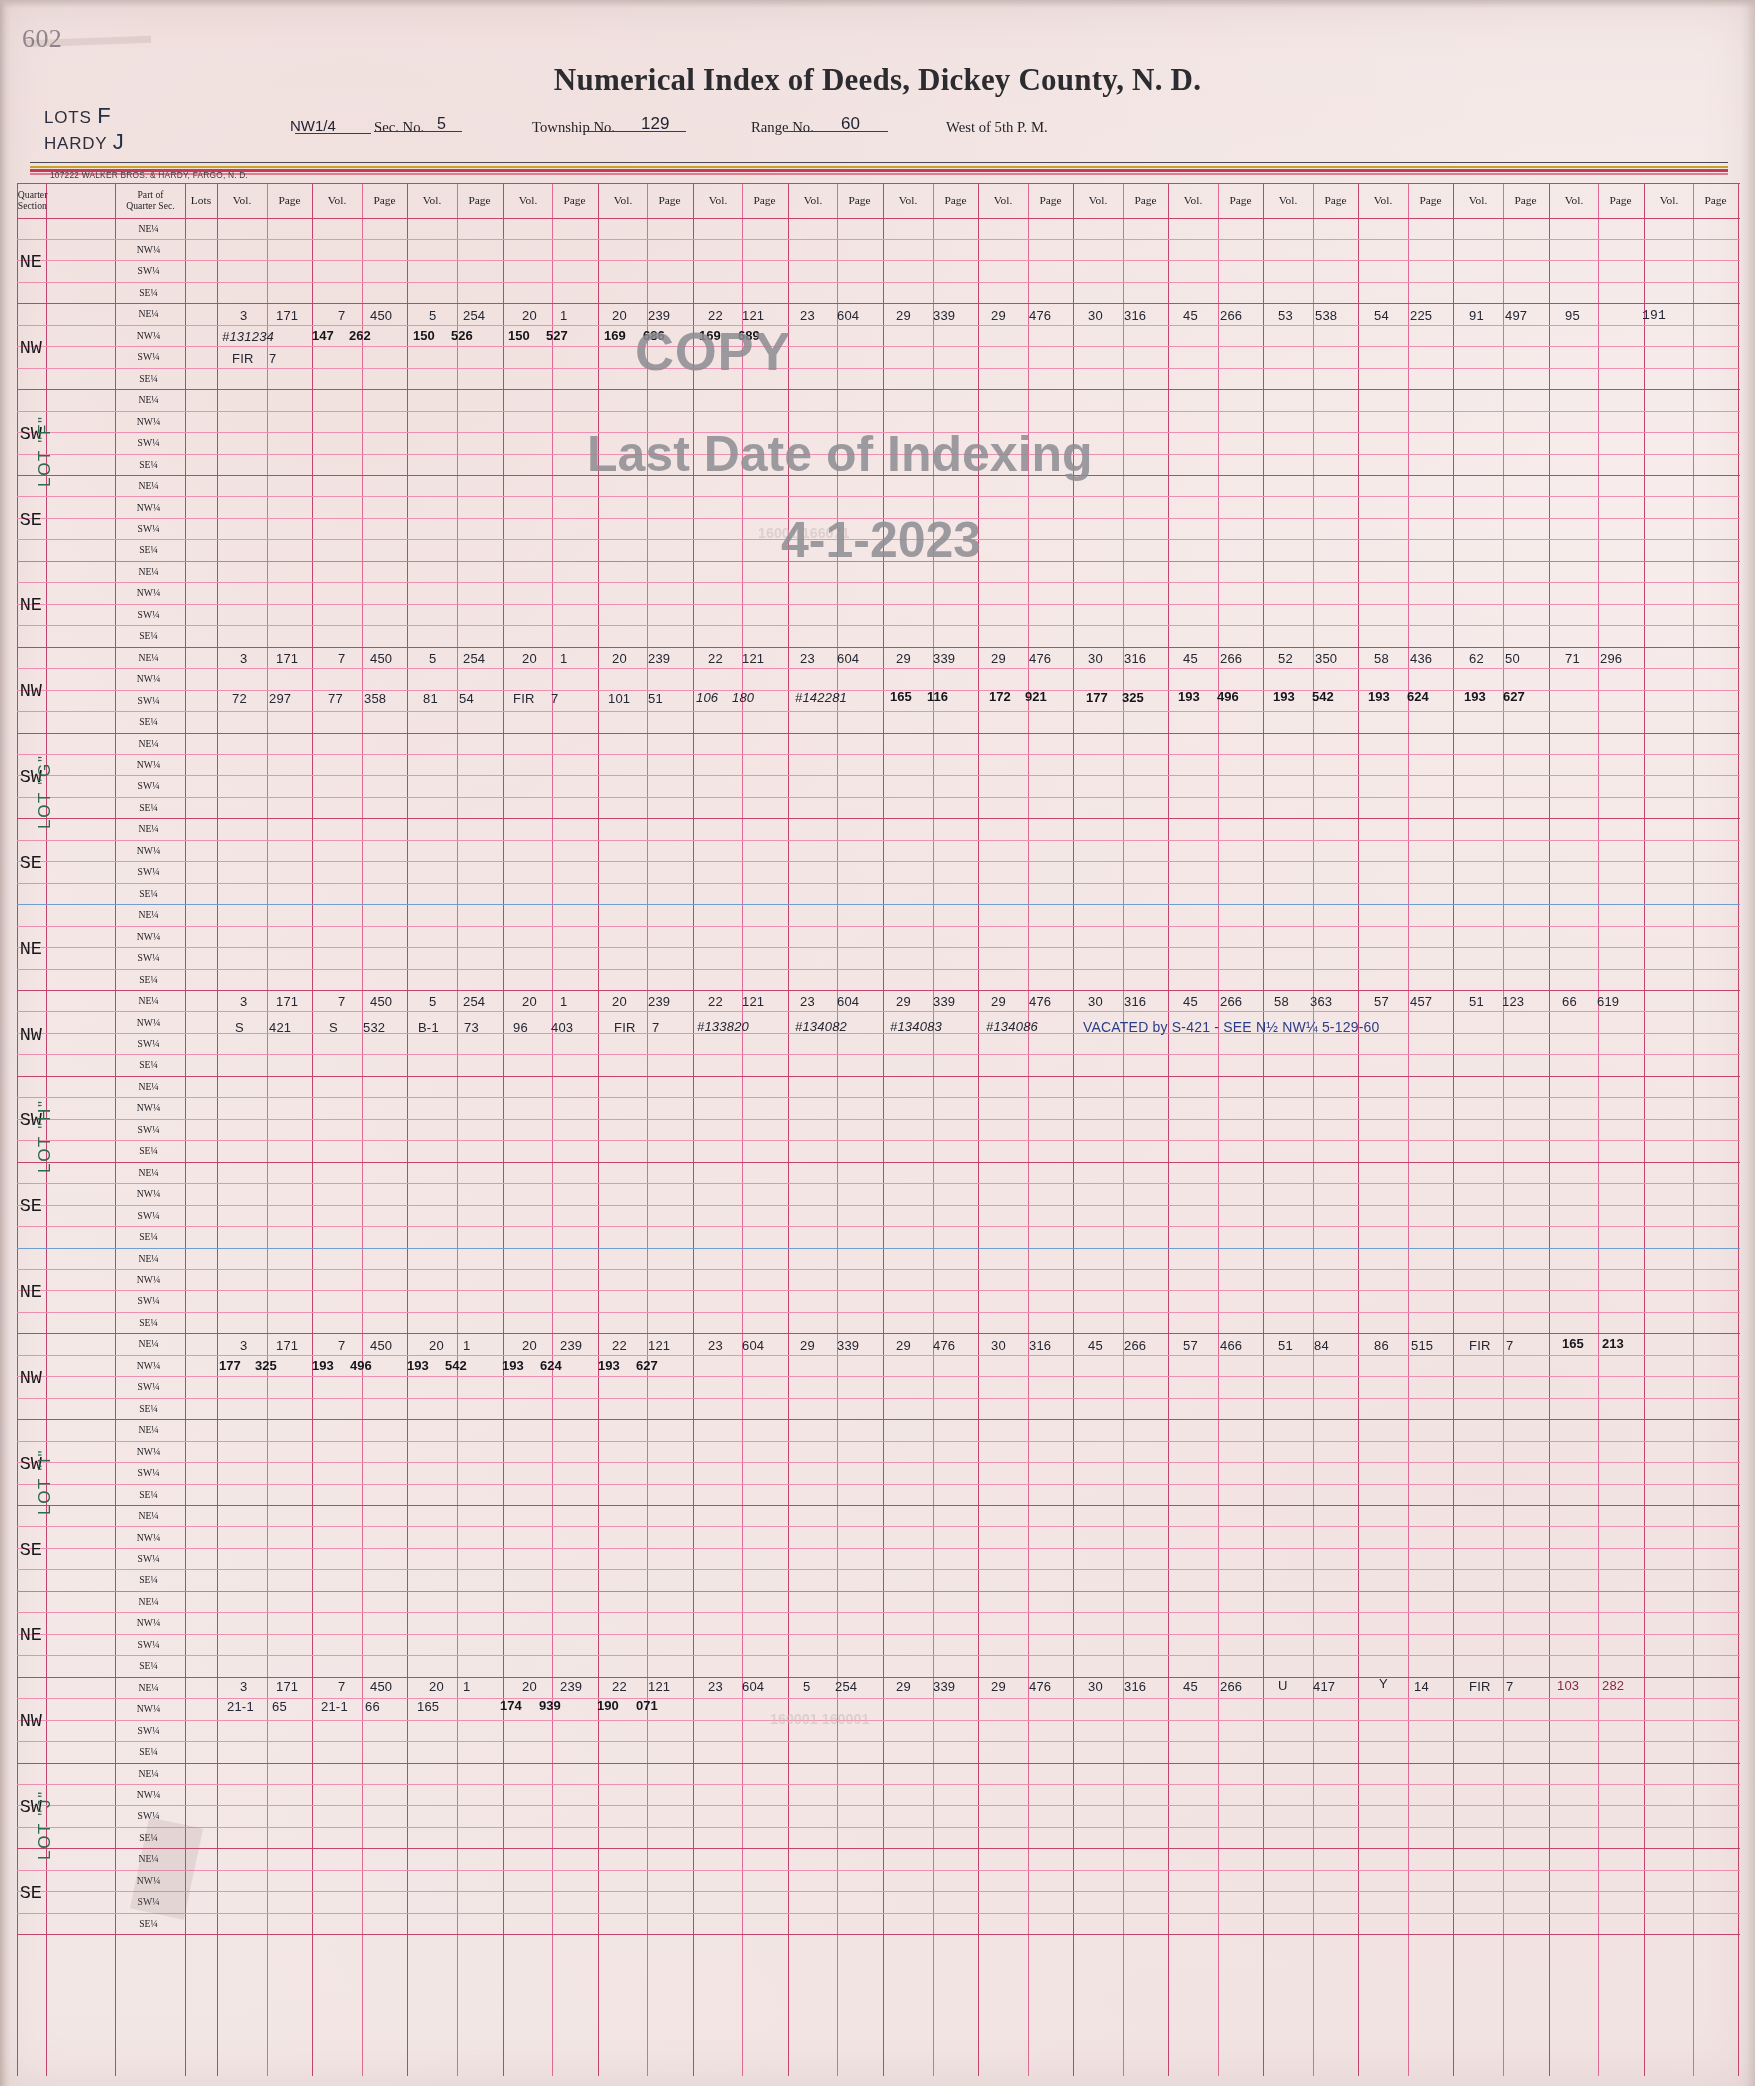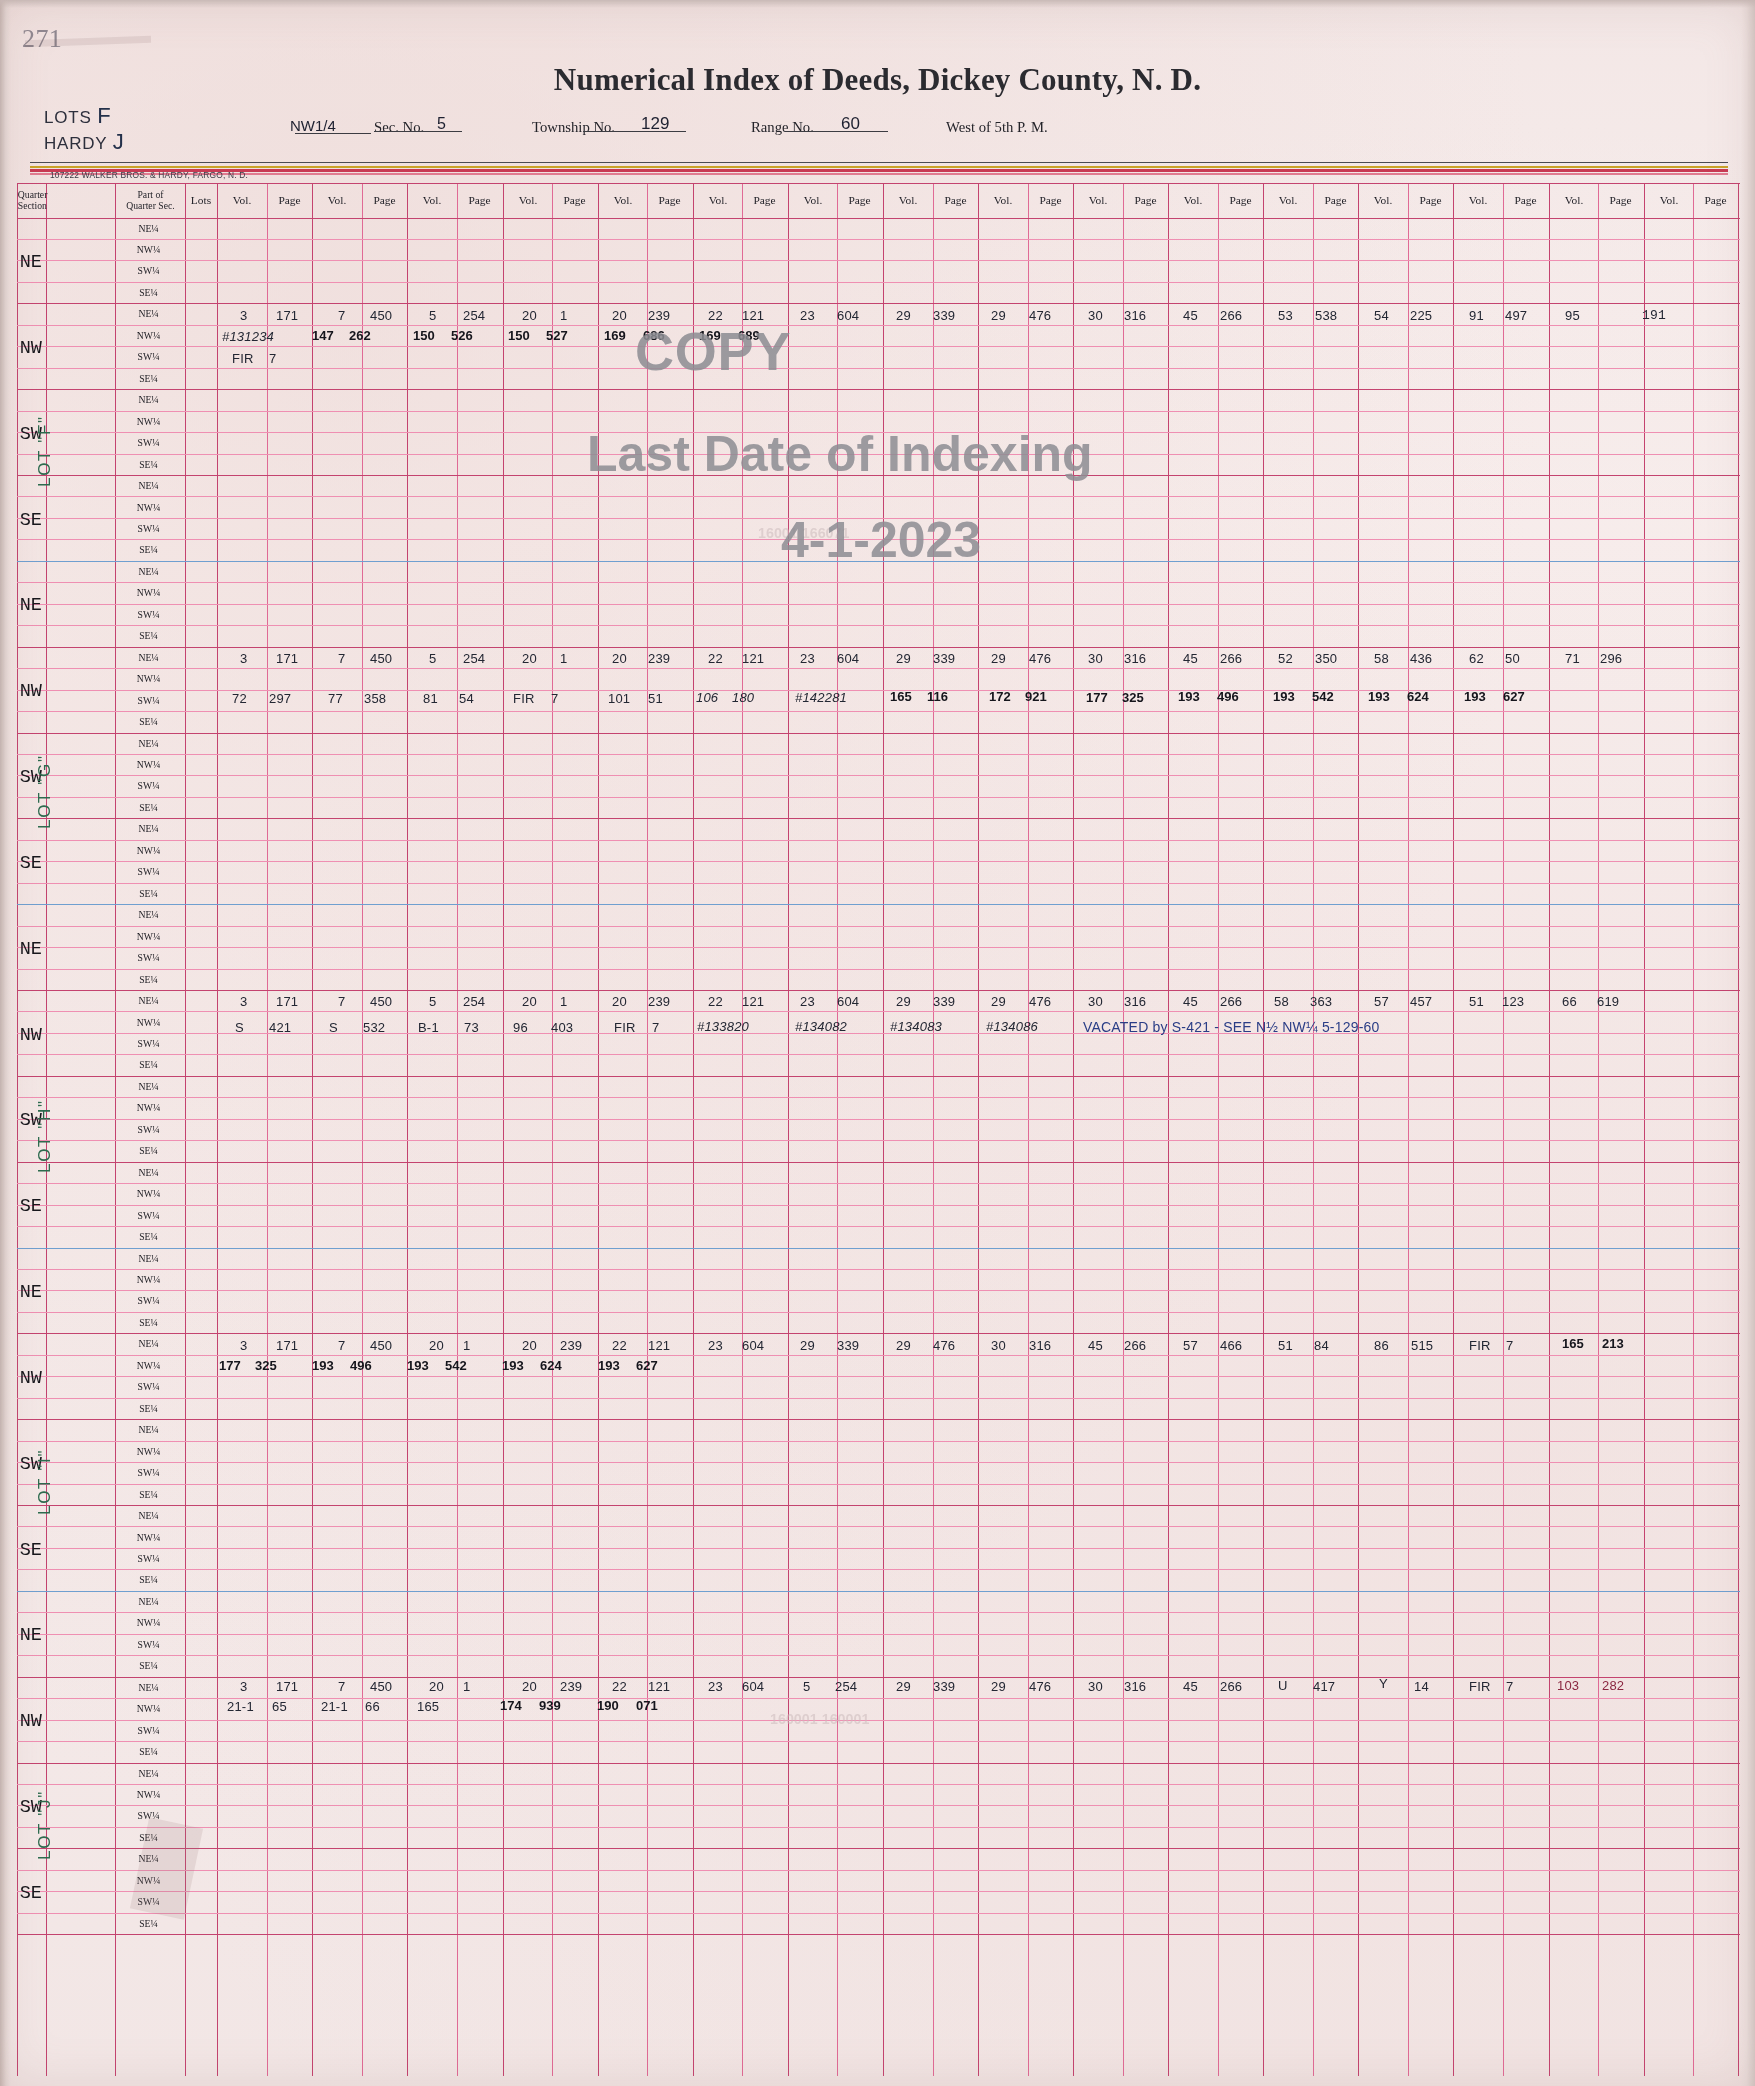--- a/index.html
+++ b/index.html
@@ -232,21 +232,21 @@
 </style>
 </head>
 <body>
 
 <div id="page">
 
   <div class="edge-left"></div>
   <div class="edge-right"></div>
   <div class="edge-top"></div>
 
-  <div class="page-number">271</div>
+  <div class="page-number">602</div>
 
   <div class="hdr-title">Numerical Index of Deeds, Dickey County, N. D.</div>
 
   <div class="lots-note">
     <div><span>LOTS</span>
       <span class="big">F</span></div>
     <div><span>HARDY</span>
       <span class="big">J</span></div>
   </div>
 

